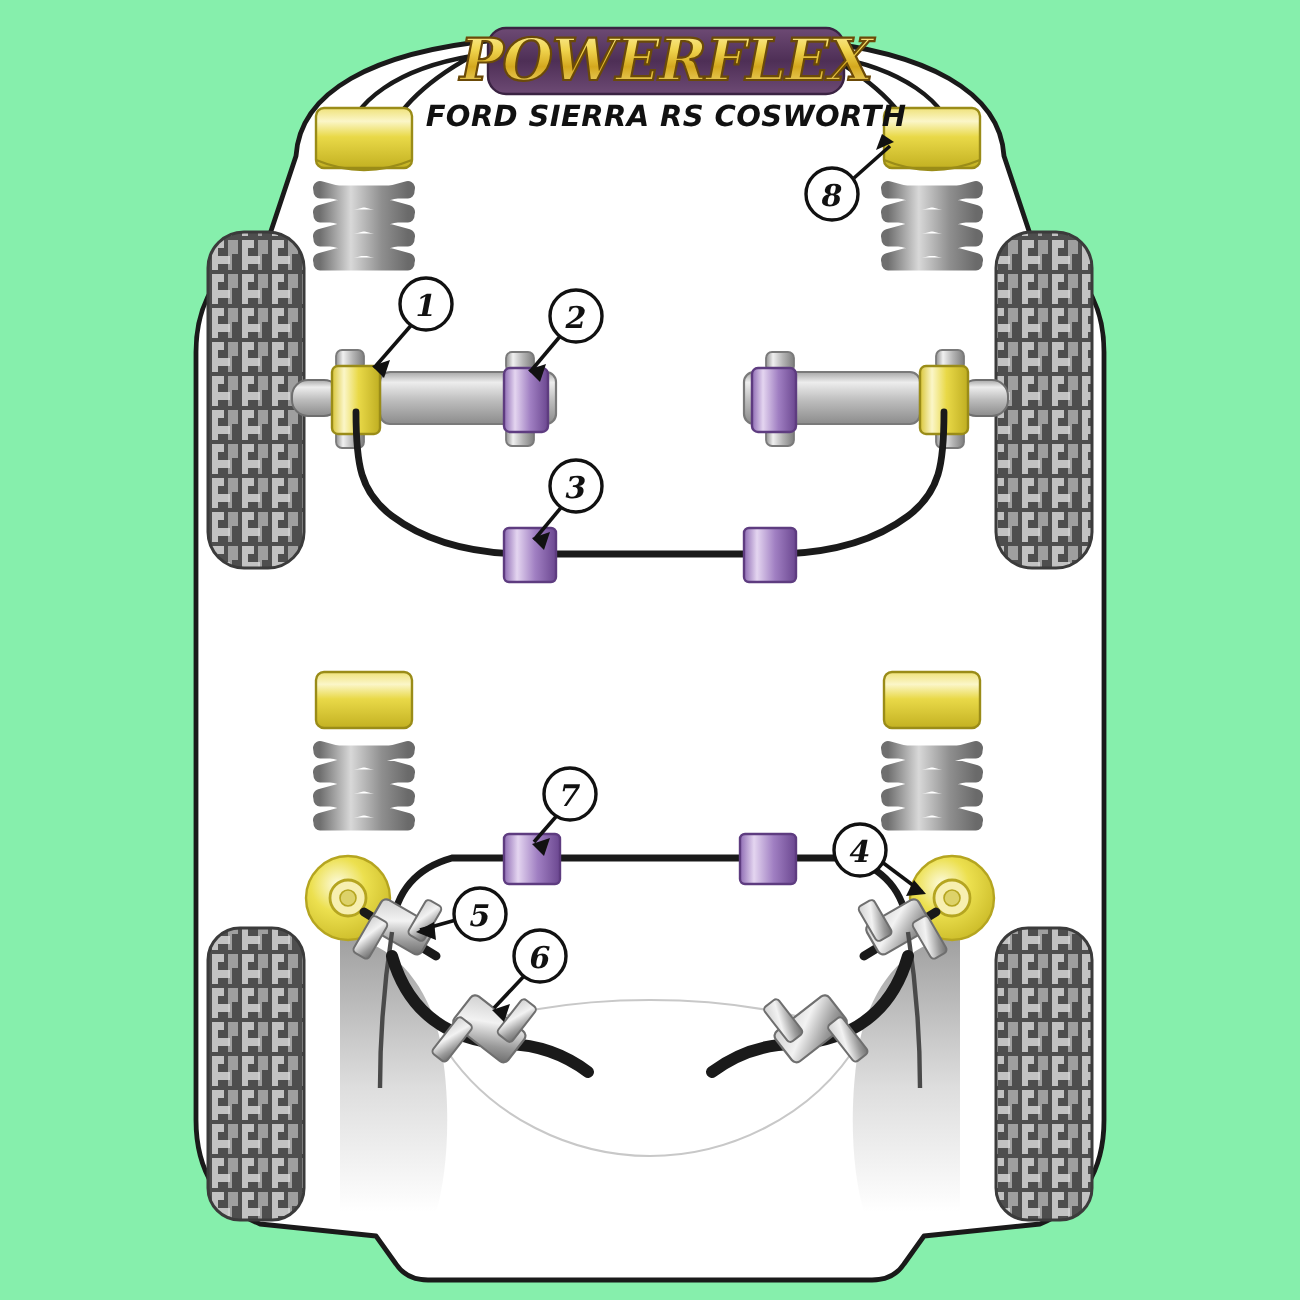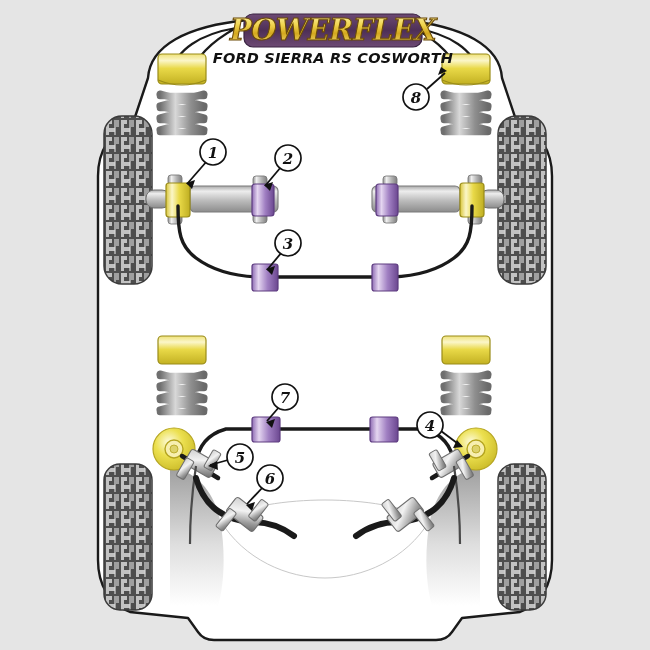--- a/index.html
+++ b/index.html
@@ -1,18 +1,18 @@
 <!DOCTYPE html>
 <html><head>
 <meta charset="utf-8">
 <style>
   html,body{margin:0;padding:0;background:#ffffff;}
   body{width:650px;height:650px;overflow:hidden;
        font-family:"Liberation Sans", sans-serif;}
-  #stage{position:relative;width:650px;height:650px;background:#e5e5e5;}
+  #stage{position:relative;width:650px;height:650px;background:#86efac;}
   #diagram{position:absolute;left:0;top:0;width:650px;height:650px;}
 </style>
 </head>
 <body>
 
 <div id="stage">
 
   <svg id="diagram" viewBox="0 0 650 650">
     <defs>
 

